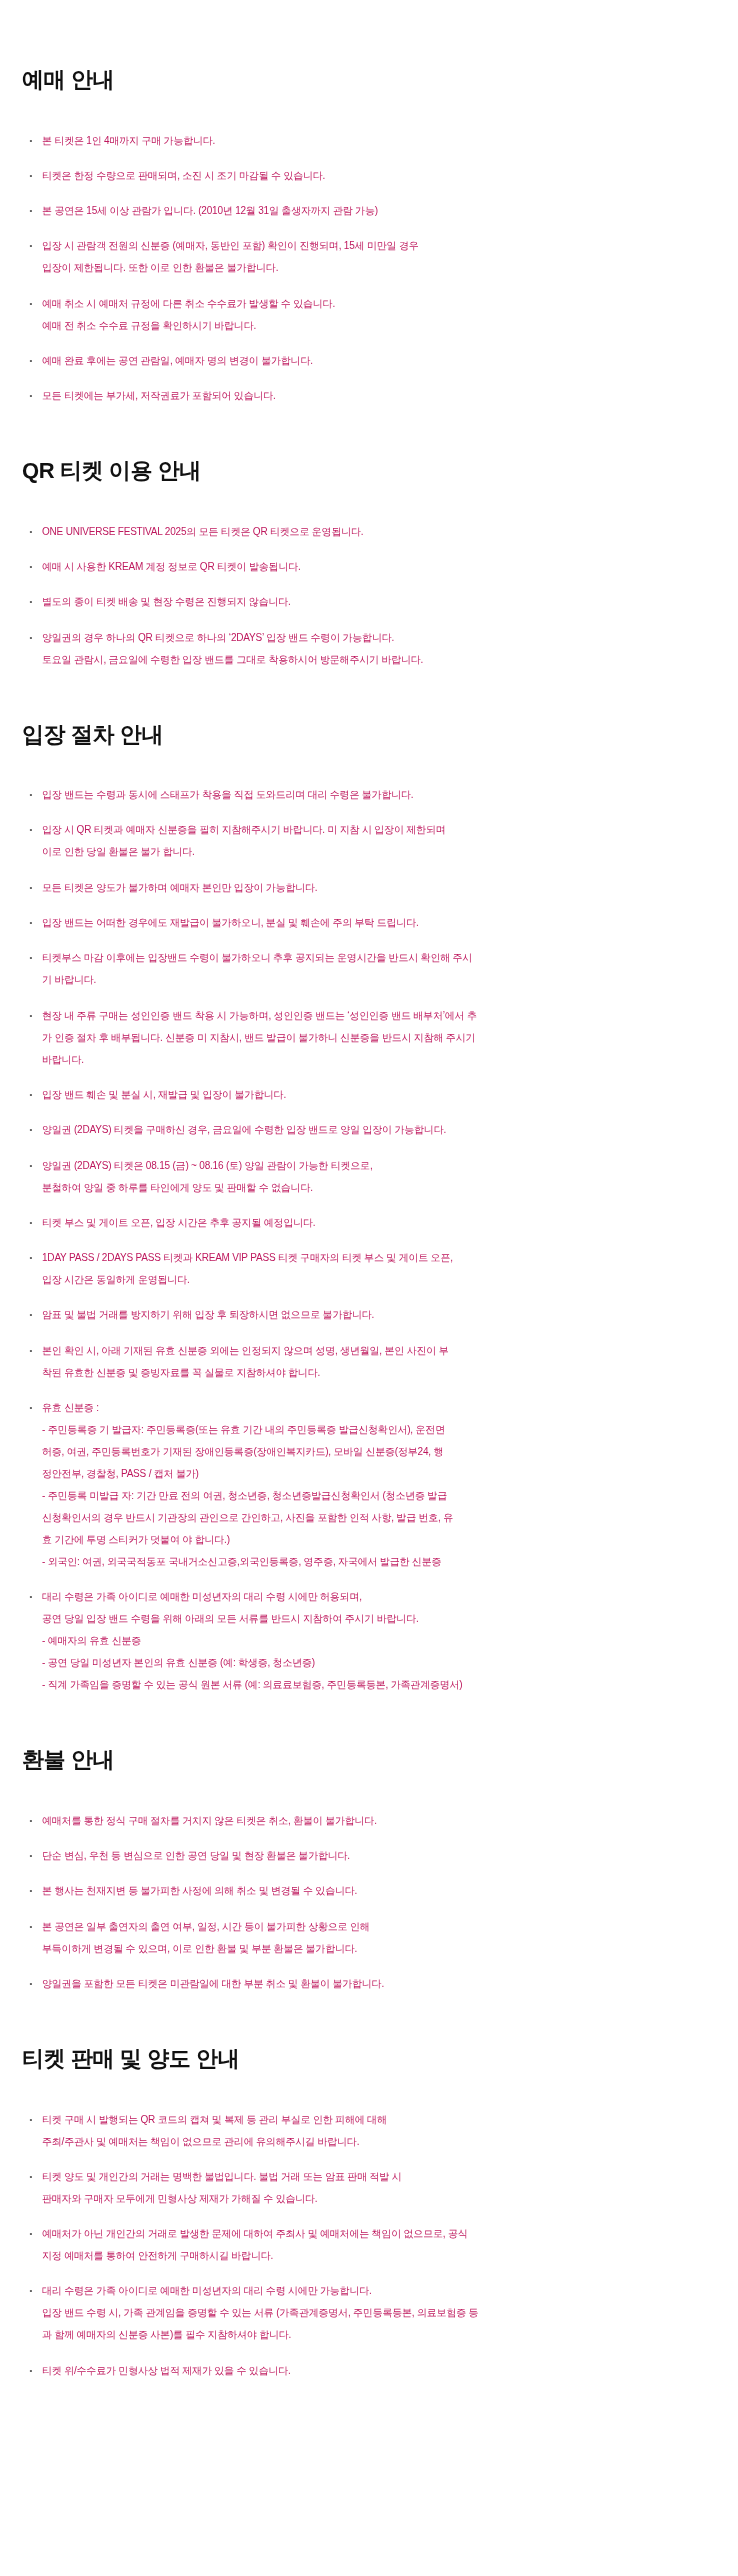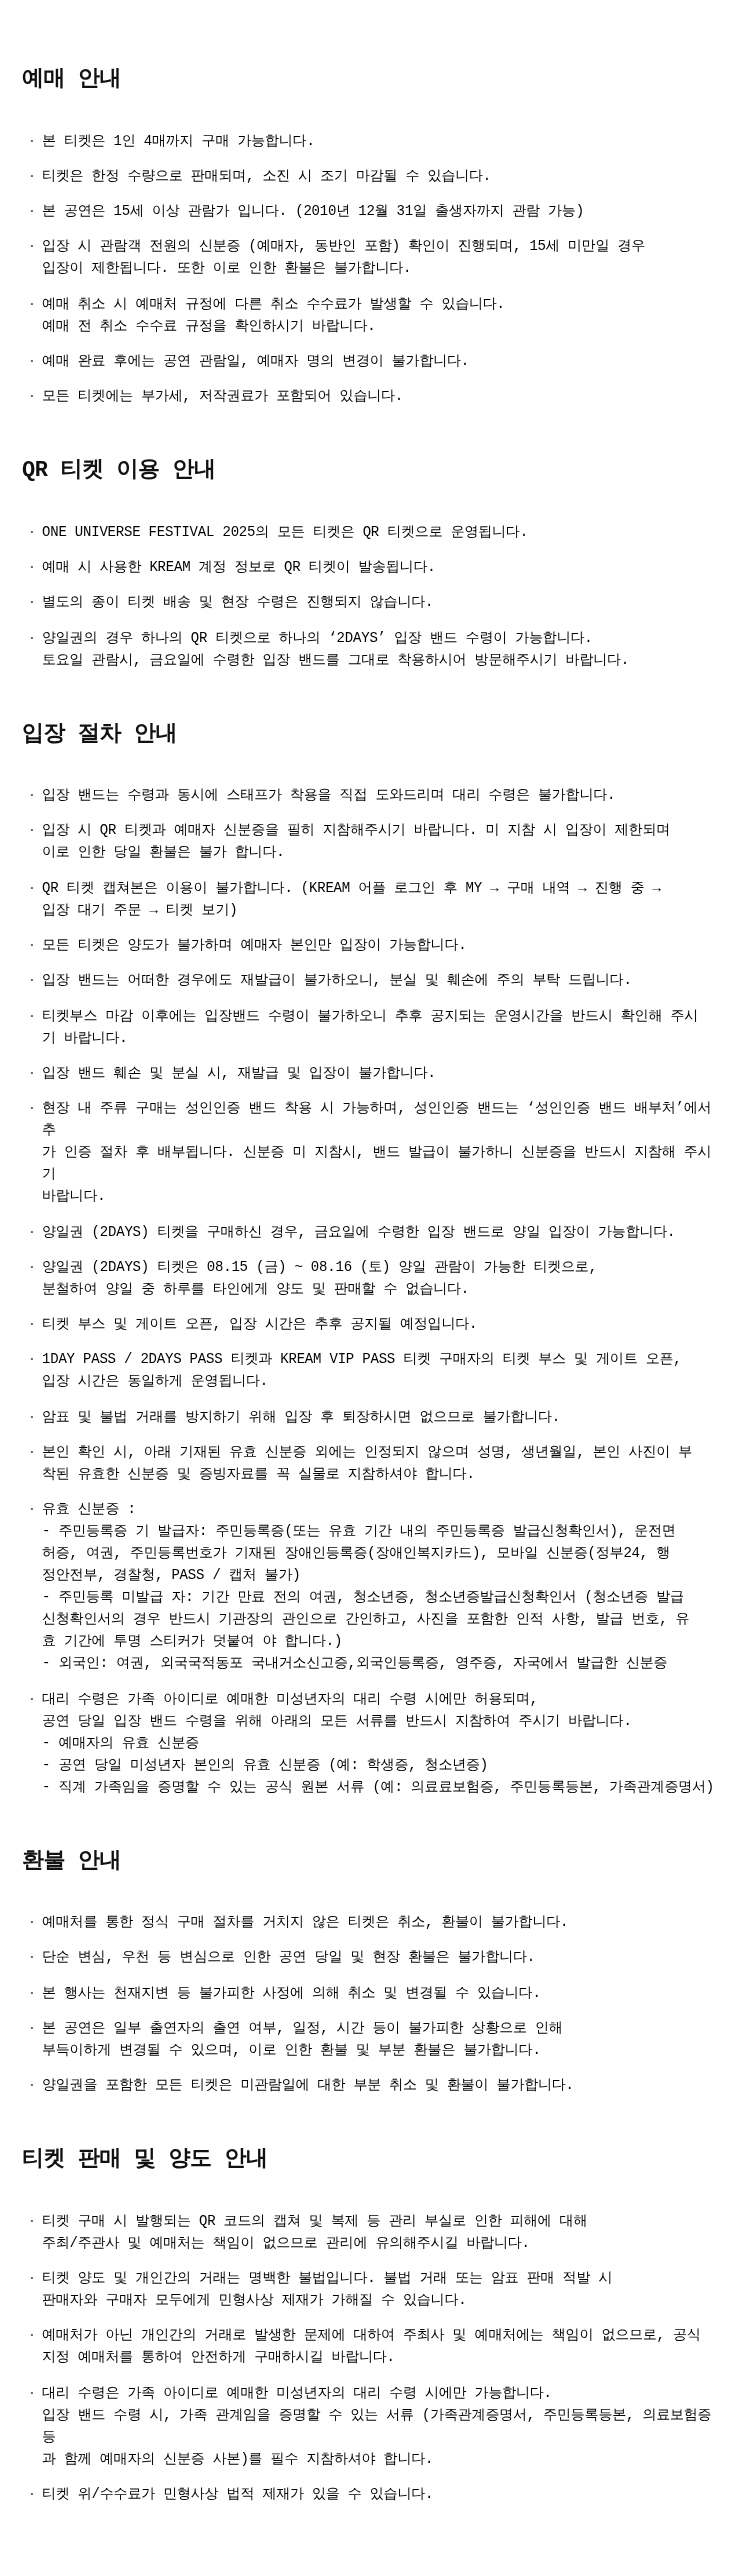--- a/index.html
+++ b/index.html
@@ -15,38 +15,36 @@
     color: #333333;
   }
   .section { display: block; }
   .section-title {
     font-size: 22px;
     font-weight: 800;
     line-height: 29.5px;
     letter-spacing: -0.4px;
     color: #111111;
     margin: 49px 0 35px 0;
-    font-family: Liberation Mono, monospace;
   }
   .section:first-child .section-title { margin-top: 0; }
   .notice-list {
     list-style: none;
     margin: 0;
     padding: 0;
   }
   .notice-item {
     position: relative;
     padding-left: 20px;
     margin-bottom: 13.3px;
-    font-size: 14px;
+    font-size: 10px;
     line-height: 22px;
     letter-spacing: -0.2px;
-    color: #000000;
+    color: #be185d;
     white-space: pre-line;
-    font-family: Liberation Mono, monospace;
   }
   .notice-item:last-child { margin-bottom: 0; }
   .notice-item::before {
     content: "\2022";
     position: absolute;
     left: 7.4px;
     top: 0;
     font-size: 8.1px;
     line-height: 22px;
     color: #555555;
@@ -82,30 +80,28 @@
 토요일 관람시, 금요일에 수령한 입장 밴드를 그대로 착용하시어 방문해주시기 바랍니다.</li>
     </ul>
   </div>
 
   <div class="section">
     <h2 class="section-title">입장 절차 안내</h2>
     <ul class="notice-list">
       <li class="notice-item">입장 밴드는 수령과 동시에 스태프가 착용을 직접 도와드리며 대리 수령은 불가합니다.</li>
       <li class="notice-item">입장 시 QR 티켓과 예매자 신분증을 필히 지참해주시기 바랍니다. 미 지참 시 입장이 제한되며
 이로 인한 당일 환불은 불가 합니다.</li>
-      <li class="notice-item">QR 티켓 캡쳐본은 이용이 불가합니다. (KREAM 어플 로그인 후 MY → 구매 내역 → 진행 중 →
-입장 대기 주문 → 티켓 보기)</li>
       <li class="notice-item">모든 티켓은 양도가 불가하며 예매자 본인만 입장이 가능합니다.</li>
       <li class="notice-item">입장 밴드는 어떠한 경우에도 재발급이 불가하오니, 분실 및 훼손에 주의 부탁 드립니다.</li>
       <li class="notice-item">티켓부스 마감 이후에는 입장밴드 수령이 불가하오니 추후 공지되는 운영시간을 반드시 확인해 주시
 기 바랍니다.</li>
-      <li class="notice-item">입장 밴드 훼손 및 분실 시, 재발급 및 입장이 불가합니다.</li>
       <li class="notice-item">현장 내 주류 구매는 성인인증 밴드 착용 시 가능하며, 성인인증 밴드는 ‘성인인증 밴드 배부처’에서 추
 가 인증 절차 후 배부됩니다. 신분증 미 지참시, 밴드 발급이 불가하니 신분증을 반드시 지참해 주시기
 바랍니다.</li>
+      <li class="notice-item">입장 밴드 훼손 및 분실 시, 재발급 및 입장이 불가합니다.</li>
       <li class="notice-item">양일권 (2DAYS) 티켓을 구매하신 경우, 금요일에 수령한 입장 밴드로 양일 입장이 가능합니다.</li>
       <li class="notice-item">양일권 (2DAYS) 티켓은 08.15 (금) ~ 08.16 (토) 양일 관람이 가능한 티켓으로,
 분철하여 양일 중 하루를 타인에게 양도 및 판매할 수 없습니다.</li>
       <li class="notice-item">티켓 부스 및 게이트 오픈, 입장 시간은 추후 공지될 예정입니다.</li>
       <li class="notice-item">1DAY PASS / 2DAYS PASS 티켓과 KREAM VIP PASS 티켓 구매자의 티켓 부스 및 게이트 오픈,
 입장 시간은 동일하게 운영됩니다.</li>
       <li class="notice-item">암표 및 불법 거래를 방지하기 위해 입장 후 퇴장하시면 없으므로 불가합니다.</li>
       <li class="notice-item">본인 확인 시, 아래 기재된 유효 신분증 외에는 인정되지 않으며 성명, 생년월일, 본인 사진이 부
 착된 유효한 신분증 및 증빙자료를 꼭 실물로 지참하셔야 합니다.</li>
       <li class="notice-item">유효 신분증 :

